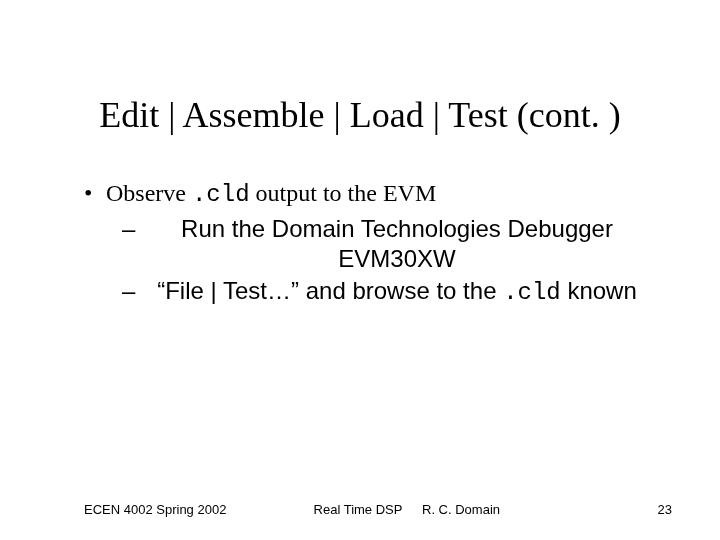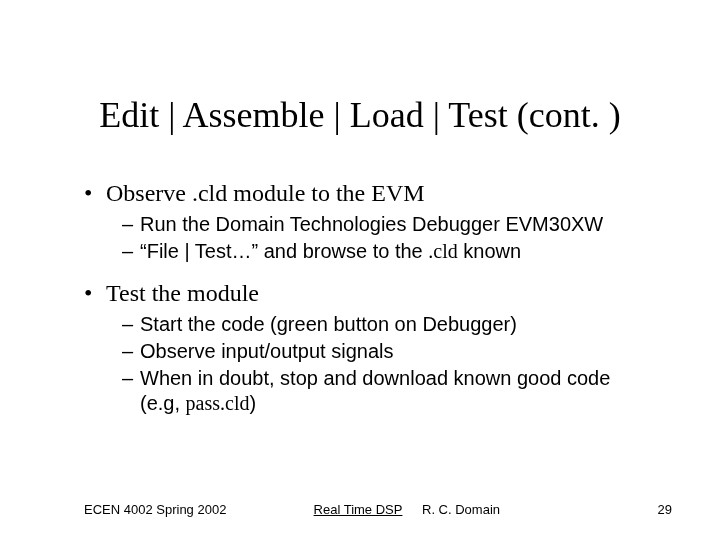--- a/index.html
+++ b/index.html
@@ -51,91 +51,82 @@
     position: absolute;
     left: 0;
     top: 0;
     font-size: 24px;
     line-height: 1.25;
   }
   ul.sub {
     list-style: none;
     margin: 4px 0 14px 0;
     padding: 0 0 0 16px;
-    font-size: 20px;
+    font-size: 24px;
     font-family: Arial, Helvetica, sans-serif;
+    text-align: center;
   }
   ul.sub > li {
     position: relative;
     padding-left: 18px;
     margin-bottom: 2px;
   }
   ul.sub > li::before {
     content: "–";
     position: absolute;
     left: 0;
     top: 0;
   }
   .mono {
-    font-family: Liberation Serif, serif;
+    font-family: Liberation Mono, monospace;
   }
   .footer {
     position: absolute;
     bottom: 42px;
     left: 84px;
     right: 48px;
     font-family: Arial, Helvetica, sans-serif;
     font-size: 13px;
     display: flex;
   }
   .footer .left { flex: 0 0 auto; }
   .footer .center { position: absolute; left: 0; right: 0; text-align: center; pointer-events: none; }
-  .footer .center-inner { margin-left: -40px; text-decoration: underline; }
+  .footer .center-inner { margin-left: -40px; }
   .footer .author { position: absolute; left: 0; right: 0; pointer-events: none; }
   .footer .author-inner { margin-left: 338px; }
   .footer .right { margin-left: auto; }
 </style>
 </head>
 <body>
 
 <div class="slide">
 
   <div class="title">Edit | Assemble | Load | Test (cont. )</div>
 
   <div class="body">
     <ul class="top">
 
       <li>
-        <span>Observe </span><span class="mono">.cld</span><span> module to the EVM</span>
+        <span>Observe </span><span class="mono">.cld</span><span> output to the EVM</span>
         <ul class="sub">
           <li>Run the Domain Technologies Debugger EVM30XW</li>
           <li>
             <span>“File | Test…” and browse to the </span><span class="mono">.cld</span><span> known</span>
           </li>
         </ul>
       </li>
 
-      <li>
-        <span>Test the module</span>
-        <ul class="sub">
-          <li>Start the code (green button on Debugger)</li>
-          <li>Observe input/output signals</li>
-          <li>
-            <span>When in doubt, stop and download known good code (e.g, </span><span class="mono">pass.cld</span><span>)</span>
-          </li>
-        </ul>
-      </li>
 
     </ul>
   </div>
 
   <div class="footer">
     <div class="left">ECEN 4002 Spring 2002</div>
     <div class="center">
       <span class="center-inner">Real Time DSP</span>
     </div>
     <div class="author">
       <span class="author-inner">R. C. Domain</span>
     </div>
-    <div class="right">29</div>
+    <div class="right">23</div>
   </div>
 
 </div>
 
 </body></html>

